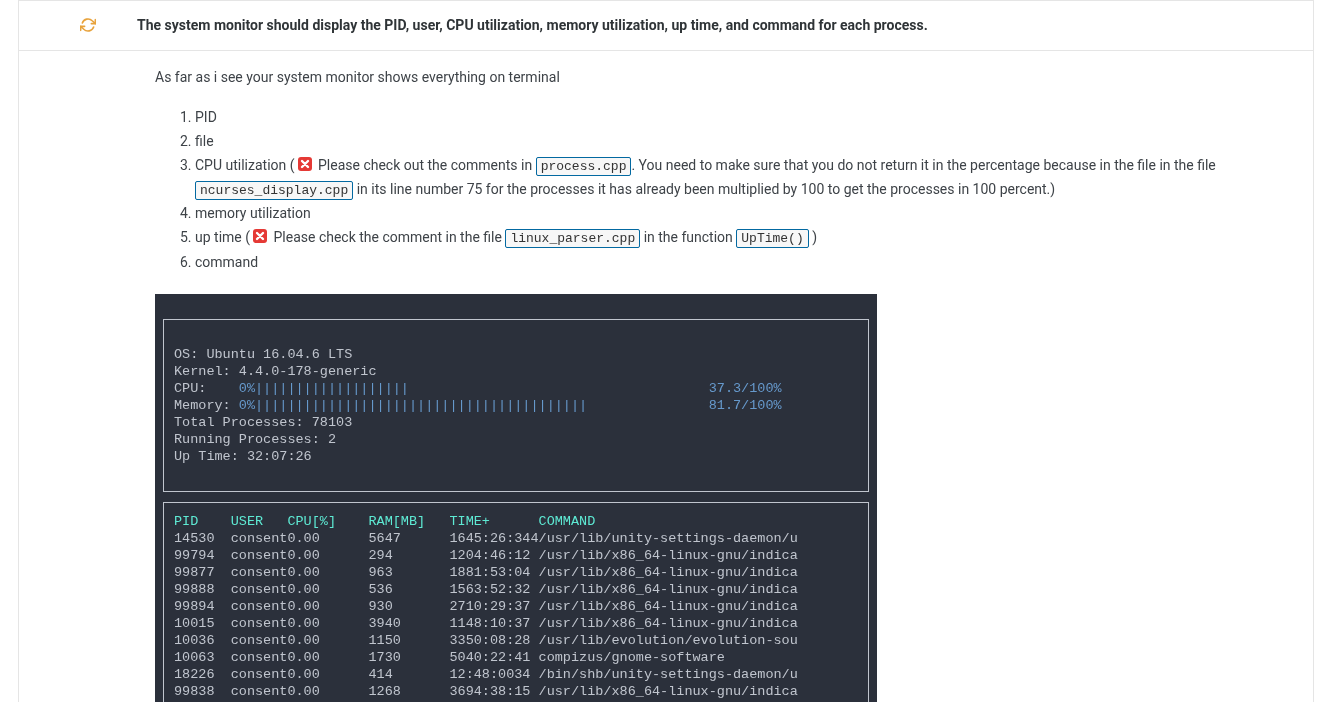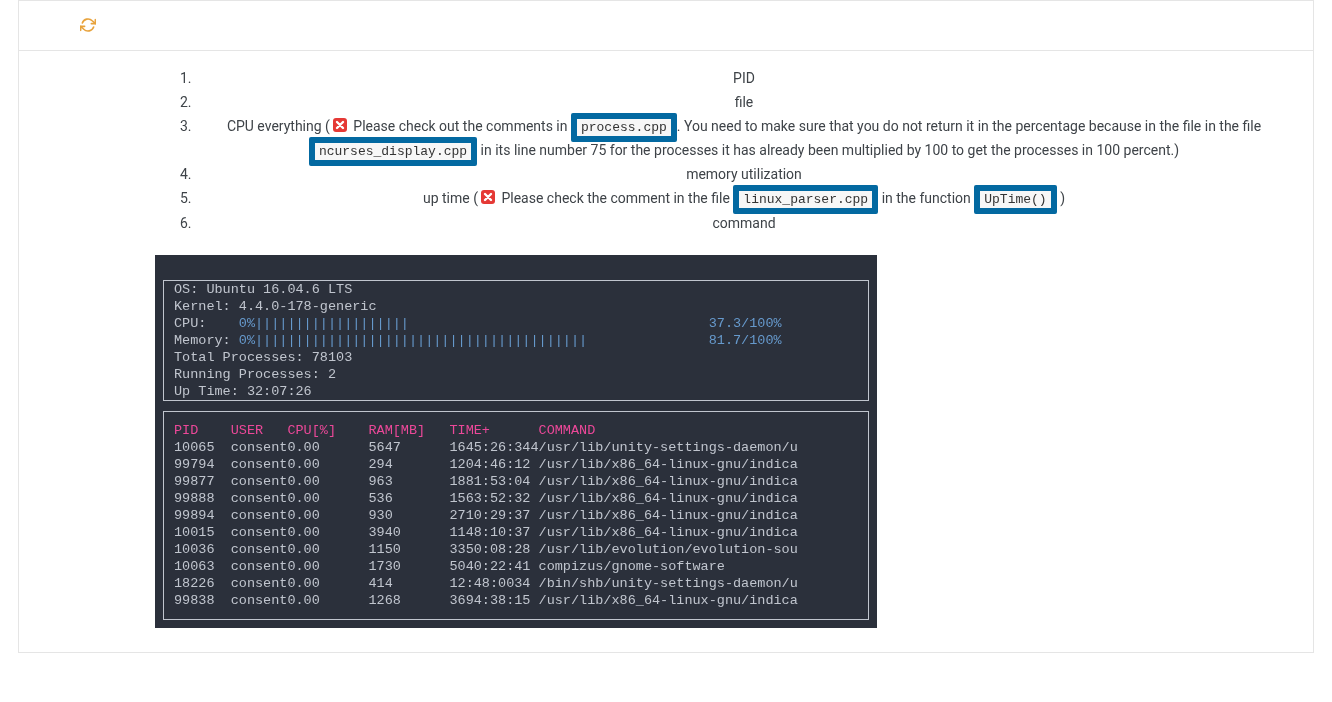--- a/index.html
+++ b/index.html
@@ -36,88 +36,89 @@
 .body-area {
   padding: 16px 20px 24px 136px;
 }
 .intro {
   margin-bottom: 18px;
   line-height: 1.5;
 }
 ol {
   list-style: decimal;
   padding-left: 40px;
-  text-align: center;
 }
 ol li {
   line-height: 1.65;
   margin-bottom: 1px;
 }
 .x-icon {
   display: inline-flex;
   vertical-align: -3px;
   margin: 0 1px;
 }
 code {
   font-family: "SFMono-Regular", Consolas, "Liberation Mono", Menlo, monospace;
   background: #f7f7f7;
-  border: 6px solid #0369a1;
+  border: 1px solid #0369a1;
   border-radius: 2px;
   padding: 1px 4px;
   font-size: 13px;
   color: #333;
 }
 .terminal {
   background: #2b303b;
   color: #c0c5ce;
   font-family: "SFMono-Regular", Consolas, "Liberation Mono", Menlo, Courier, monospace;
   font-size: 13.5px;
   line-height: 17px;
   white-space: pre;
   margin-top: 20px;
   padding: 8px;
   width: 722px;
 }
 .term-box {
   border: 1px solid #c0c5ce;
-  padding: 0 10px;
+  padding: 26px 10px;
 }
 .term-box + .term-box {
   margin-top: 10px;
   padding: 10px 10px;
 }
 .blue { color: #6699cc; }
-.green { color: #ec4899; }
+.green { color: #5eead4; }
 </style>
 </head>
 <body>
 
 <div class="outer">
 
   <div class="header-row">
     <div class="refresh-col">
       <span>
         <svg width="16" height="16" viewBox="0 0 24 24" fill="none" stroke="#e8a33d" stroke-width="2.4" stroke-linecap="round" stroke-linejoin="round">
           <polyline points="23 4 23 10 17 10"></polyline>
           <polyline points="1 20 1 14 7 14"></polyline>
           <path d="M3.51 9a9 9 0 0 1 14.85-3.36L23 10"></path>
           <path d="M20.49 15a9 9 0 0 1-14.85 3.36L1 14"></path>
         </svg>
       </span>
     </div>
+    <div class="title-col">The system monitor should display the PID, user, CPU utilization, memory utilization, up time, and command for each process.</div>
   </div>
 
   <div class="body-area">
 
+    <p class="intro">As far as i see your system monitor shows everything on terminal</p>
 
     <ol>
       <li>PID</li>
       <li>file</li>
       <li>
-        <span>CPU everything (</span><span class="x-icon">
+        <span>CPU utilization (</span><span class="x-icon">
             <svg width="18" height="18" viewBox="0 0 18 18">
               <rect x="2" y="2" width="14" height="14" rx="3" fill="#e53935"></rect>
               <path d="M6 6 L12 12 M12 6 L6 12" stroke="#fff" stroke-width="2.4" stroke-linecap="round"></path>
             </svg>
           </span><span> Please check out the comments in </span><code>process.cpp</code><span>. You need to make sure that you do not return it in the percentage because in the file in the file </span><code>ncurses_display.cpp</code><span> in its line number 75 for the processes it has already been multiplied by 100 to get the processes in 100 percent.)</span>
       </li>
       <li>memory utilization</li>
       <li>
         <span>up time (</span><span class="x-icon">
             <svg width="18" height="18" viewBox="0 0 18 18">
@@ -130,21 +131,21 @@
     </ol>
 
     <div class="terminal">
 <div class="term-box"><span>OS: Ubuntu 16.04.6 LTS</span>
 <span>Kernel: 4.4.0-178-generic</span>
 <span>CPU:    </span><span class="blue">0%|||||||||||||||||||</span><span>                                     </span><span class="blue">37.3/100%</span>
 <span>Memory: </span><span class="blue">0%|||||||||||||||||||||||||||||||||||||||||</span><span>               </span><span class="blue">81.7/100%</span>
 <span>Total Processes: 78103</span>
 <span>Running Processes: 2</span>
 <span>Up Time: 32:07:26</span></div><div class="term-box"><span class="green">PID    USER   CPU[%]    RAM[MB]   TIME+      COMMAND</span>
-<span>10065  consent0.00      5647      1645:26:344/usr/lib/unity-settings-daemon/u</span>
+<span>14530  consent0.00      5647      1645:26:344/usr/lib/unity-settings-daemon/u</span>
 <span>99794  consent0.00      294       1204:46:12 /usr/lib/x86_64-linux-gnu/indica</span>
 <span>99877  consent0.00      963       1881:53:04 /usr/lib/x86_64-linux-gnu/indica</span>
 <span>99888  consent0.00      536       1563:52:32 /usr/lib/x86_64-linux-gnu/indica</span>
 <span>99894  consent0.00      930       2710:29:37 /usr/lib/x86_64-linux-gnu/indica</span>
 <span>10015  consent0.00      3940      1148:10:37 /usr/lib/x86_64-linux-gnu/indica</span>
 <span>10036  consent0.00      1150      3350:08:28 /usr/lib/evolution/evolution-sou</span>
 <span>10063  consent0.00      1730      5040:22:41 compizus/gnome-software</span>
 <span>18226  consent0.00      414       12:48:0034 /bin/shb/unity-settings-daemon/u</span>
 <span>99838  consent0.00      1268      3694:38:15 /usr/lib/x86_64-linux-gnu/indica</span></div></div>
 

